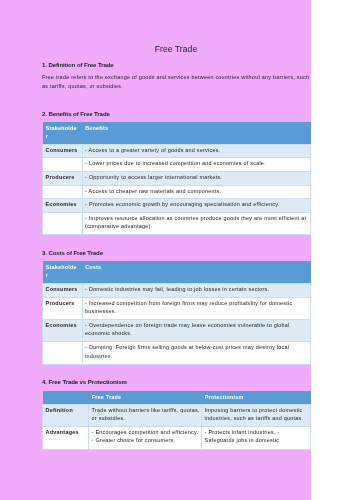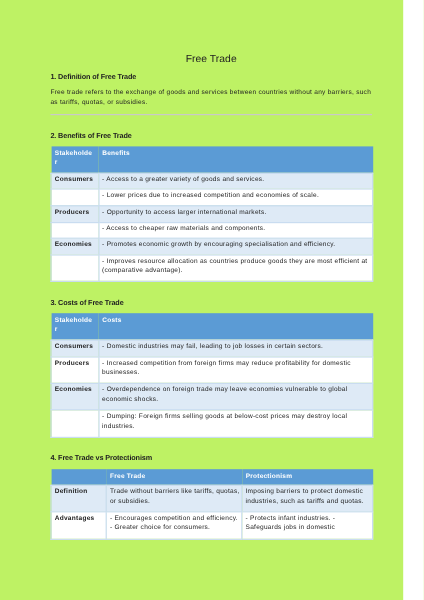--- a/index.html
+++ b/index.html
@@ -1,19 +1,19 @@
 <!DOCTYPE html>
 <html><head>
 <meta charset="utf-8">
 <title>Free Trade</title>
 <style>
   html,body{margin:0;padding:0;background:#ffffff;}
   body{width:353px;height:500px;font-family:"Liberation Sans",sans-serif;color:#222222;
        overflow:hidden;-webkit-font-smoothing:antialiased;}
-  .page{position:relative;width:311px;height:500px;background:#bef264;padding-left:25px;}
+  .page{position:relative;width:311px;height:500px;background:#f0abfc;}
   .doc{position:absolute;left:42px;top:0;width:268px;}
   .doc-title{position:absolute;left:0;top:45.4px;width:268px;text-align:center;
        font-size:8.6px;font-weight:400;color:#222222;line-height:1;letter-spacing:0.05px;}
   .sec-h{position:absolute;left:0;width:268px;font-size:6.05px;font-weight:bold;
        color:#222222;line-height:1;letter-spacing:-0.1px;}
   .body-p{position:absolute;left:0;width:268px;font-size:5.45px;color:#222222;
        line-height:9px;letter-spacing:0.23px;}
   .rule{position:absolute;left:0;width:268px;height:0;border-top:0.7px solid #c9c9c9;}
   table.tbl{position:absolute;left:0;border-collapse:collapse;width:268px;table-layout:fixed;}
   table.tbl th{background:#5b9bd5;color:#ffffff;font-size:5.45px;font-weight:bold;text-align:left;

